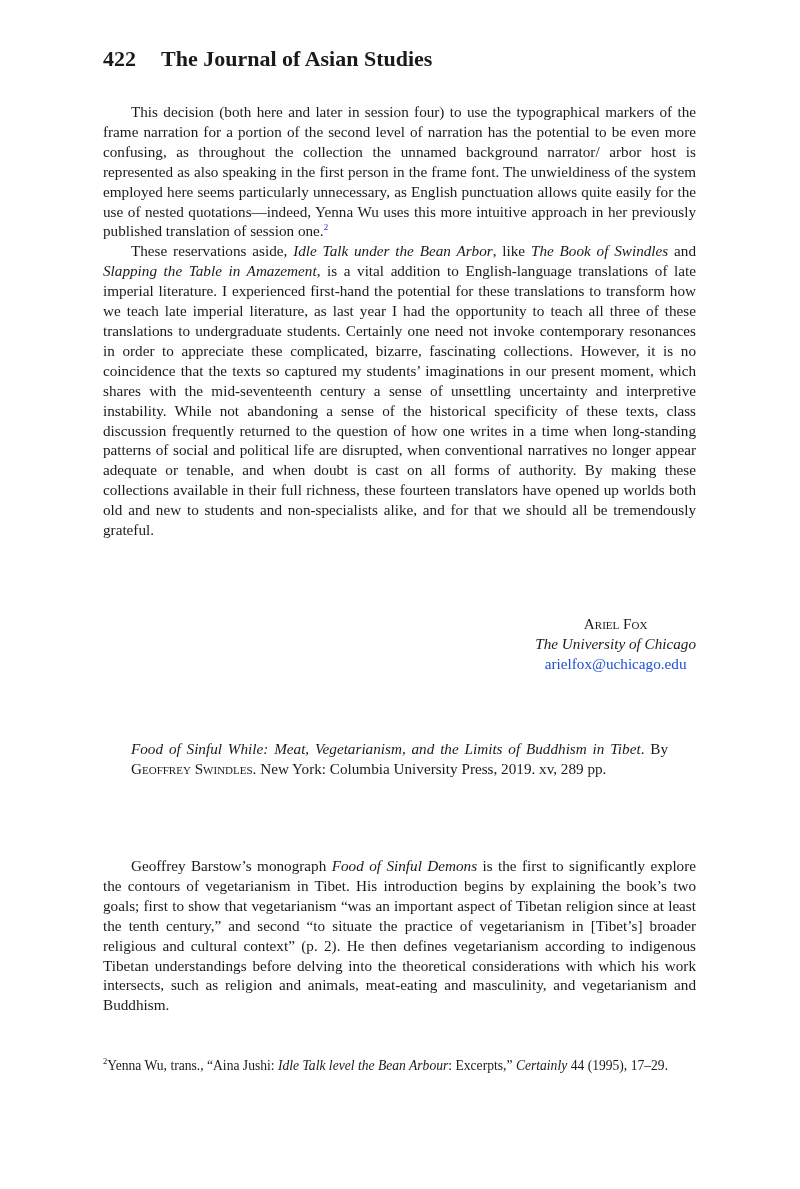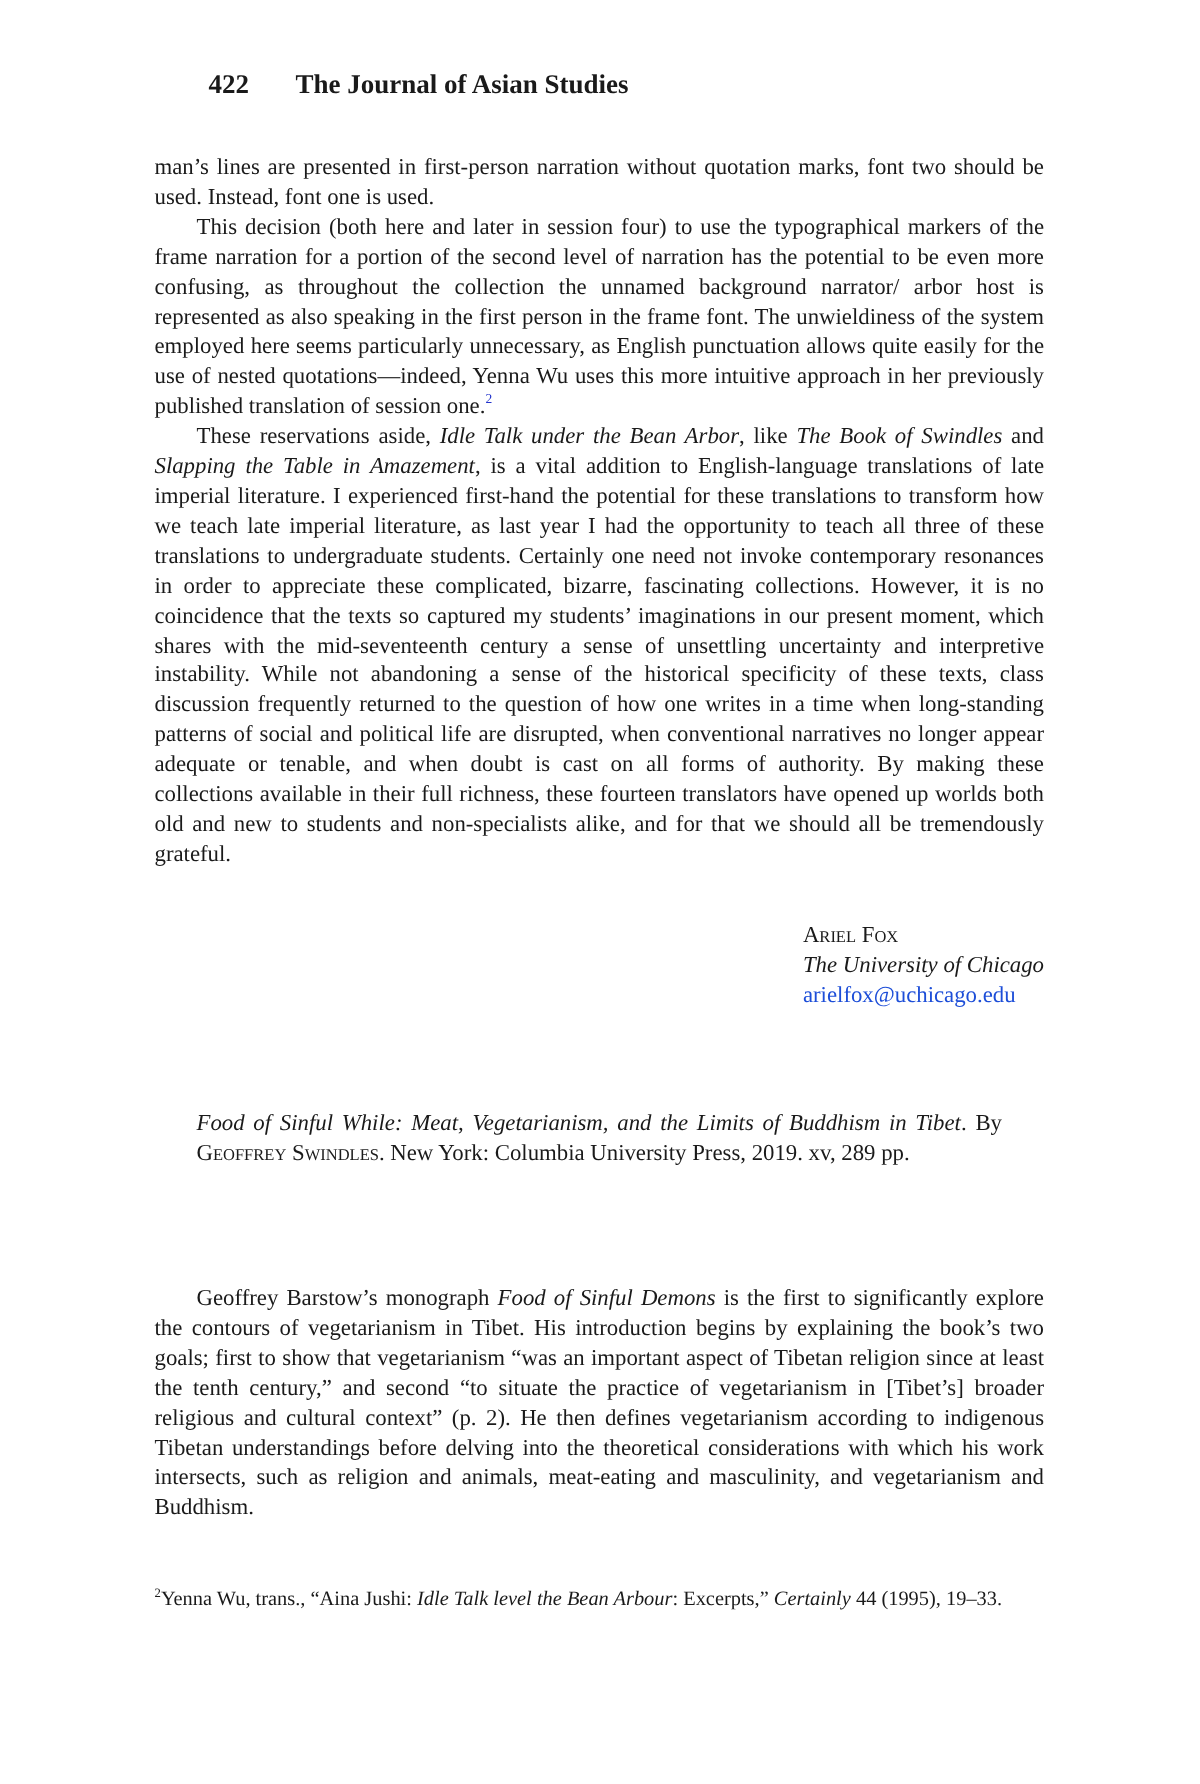--- a/index.html
+++ b/index.html
@@ -1,32 +1,32 @@
 <!DOCTYPE html>
 <html><head>
 <meta charset="utf-8">
 <style>
   html, body { margin: 0; padding: 0; background: #ffffff; }
   body {
     width: 800px; height: 1189px; position: relative; overflow: hidden;
     font-family: "Liberation Serif", "DejaVu Serif", serif;
     color: #1a1a1a;
   }
-  .header { position: absolute; left: 103px; top: 46px; font-weight: bold; font-size: 18px; margin-left: 36px; }
+  .header { position: absolute; left: 103px; top: 46px; font-weight: bold; font-size: 22px; }
   .header .pg { display: inline-block; width: 58px; }
   .body-text {
     position: absolute; left: 103px; width: 593px;
     font-size: 15.2px; line-height: 19.9px; text-align: justify;
     hyphens: manual;
   }
   .body-text p { margin: 0; }
   .body-text p.indent { text-indent: 28px; }
   #p-block-1 { top: 102px; }
   sup.fn { color: #2233cc; font-size: 9px; vertical-align: super; line-height: 0; }
-  .signature { position: absolute; right: 104px; top: 614px; text-align: left; font-size: 15.2px; line-height: 20px; }
+  .signature { position: absolute; right: 104px; top: 614px; text-align: center; font-size: 15.2px; line-height: 20px; }
   .sc { font-variant: small-caps; }
   .email { color: #1d4ed8; text-decoration: none; }
   .review-head {
     position: absolute; left: 131px; width: 537px; top: 739px;
     font-size: 15.2px; line-height: 20px; text-align: justify;
   }
   .review-head .doi { font-size: 13.3px; line-height: 19px; display: block; }
   #p-block-2 { top: 856px; }
   .footnote {
     position: absolute; left: 103px; width: 593px; top: 1056px;
@@ -35,34 +35,33 @@
   .footnote sup { font-size: 8.5px; vertical-align: super; line-height: 0; }
 </style>
 </head>
 <body>
 
 <div class="header">
   <span class="pg">422</span><span>The Journal of Asian Studies</span>
 </div>
 
 <div class="body-text" id="p-block-1">
-    <p><span>man’s lines are presented in first-person narration without quotation marks, font two should be used. Instead, font one is used.</span></p>
     <p class="indent"><span>This decision (both here and later in session four) to use the typographical markers of the frame narration for a portion of the second level of narration has the potential to be even more confusing, as throughout the collection the unnamed background narrator/ arbor host is represented as also speaking in the first person in the frame font. The unwieldiness of the system employed here seems particularly unnecessary, as English punctuation allows quite easily for the use of nested quotations—indeed, Yenna Wu uses this more intuitive approach in her previously published translation of session one.</span><sup class="fn">2</sup></p>
     <p class="indent"><span>These reservations aside, </span><i>Idle Talk under the Bean Arbor</i><span>, like </span><i>The Book of Swindles</i><span> and </span><i>Slapping the Table in Amazement</i><span>, is a vital addition to English-language translations of late imperial literature. I experienced first-hand the potential for these translations to transform how we teach late imperial literature, as last year I had the opportunity to teach all three of these translations to undergraduate students. Certainly one need not invoke contemporary resonances in order to appreciate these complicated, bizarre, fascinating collections. However, it is no coincidence that the texts so captured my students’ imag­inations in our present moment, which shares with the mid-seventeenth century a sense of unsettling uncertainty and interpretive instability. While not abandoning a sense of the historical specificity of these texts, class discussion frequently returned to the question of how one writes in a time when long-standing patterns of social and polit­ical life are disrupted, when conventional narratives no longer appear adequate or tenable, and when doubt is cast on all forms of authority. By making these collections available in their full richness, these fourteen translators have opened up worlds both old and new to students and non-specialists alike, and for that we should all be tremen­dously grateful.</span></p>
   </div>
 
 <div class="signature">
   <div class="sc">Ariel Fox</div>
   <div style="font-style:italic">The University of Chicago</div>
   <div><a class="email" href="mailto:arielfox@uchicago.edu">arielfox@uchicago.edu</a></div>
 </div>
 
 <div class="review-head">
   <i>Food of Sinful While: Meat, Vegetarianism, and the Limits of Buddhism in Tibet</i><span>. By </span><span class="sc">Geoffrey Swindles</span><span>. New York: Columbia University Press, 2019. xv, 289 pp.</span>
 </div>
 
 <div class="body-text" id="p-block-2">
     <p class="indent"><span>Geoffrey Barstow’s monograph </span><i>Food of Sinful Demons</i><span> is the first to significantly explore the contours of vegetarianism in Tibet. His introduction begins by explaining the book’s two goals; first to show that vegetarianism “was an important aspect of Tibetan religion since at least the tenth century,” and second “to situate the practice of vegetarianism in [Tibet’s] broader religious and cultural context” (p. 2). He then defines vegetarianism according to indigenous Tibetan understandings before delving into the theoretical considerations with which his work intersects, such as religion and animals, meat-eating and masculinity, and vegetarianism and Buddhism.</span></p>
   </div>
 
 <div class="footnote">
-  <sup>2</sup><span><span>Yenna Wu, trans., “Aina Jushi: </span><i>Idle Talk level the Bean Arbour</i><span>: Excerpts,” </span><i>Certainly</i><span> 44 (1995), 19–33.</span></span>
+  <sup>2</sup><span><span>Yenna Wu, trans., “Aina Jushi: </span><i>Idle Talk level the Bean Arbour</i><span>: Excerpts,” </span><i>Certainly</i><span> 44 (1995), 17–29.</span></span>
 </div>
 
 </body></html>

